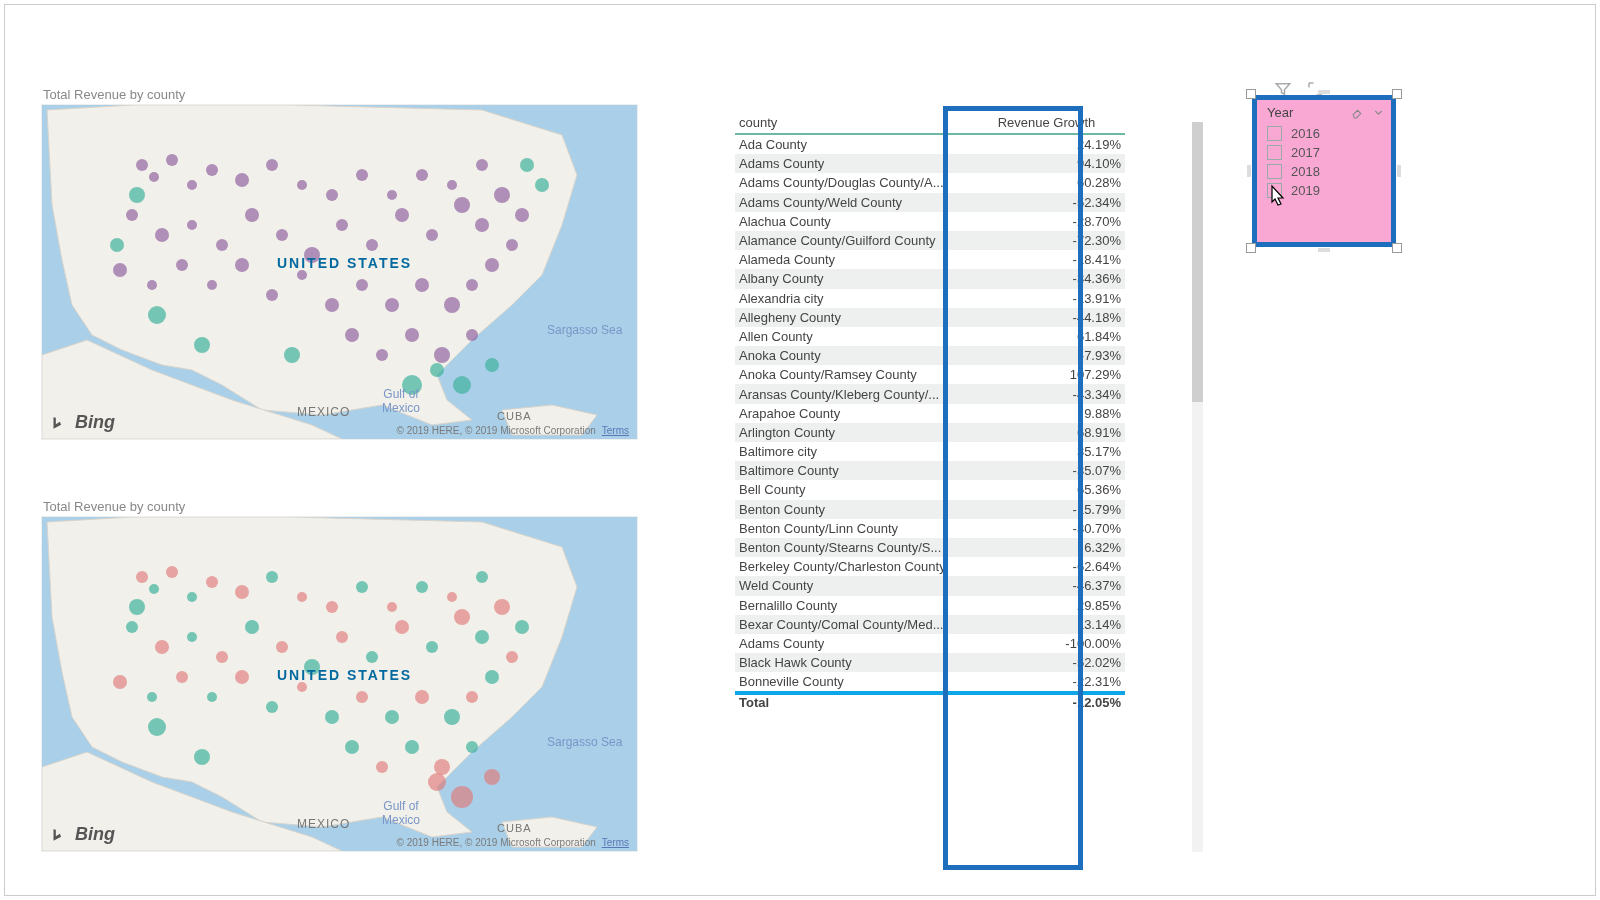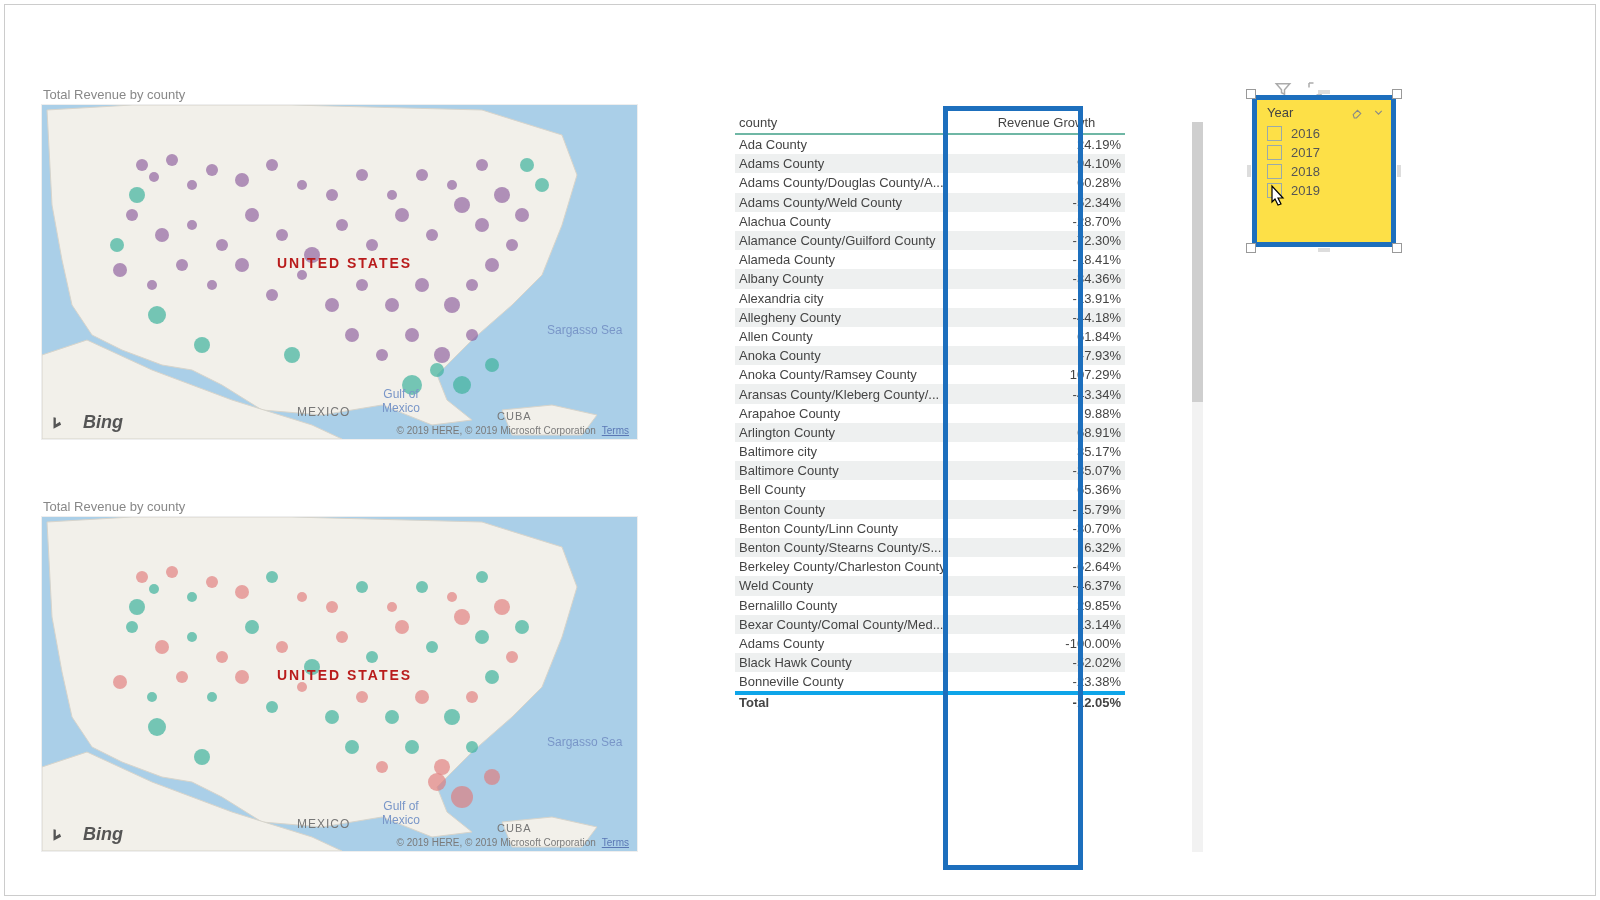--- a/index.html
+++ b/index.html
@@ -4,43 +4,43 @@
 <style>
   html,body{margin:0;padding:0;width:1600px;height:900px;background:#fff;font-family:"Segoe UI",Arial,sans-serif;font-size:13px;color:#333;overflow:hidden}
   .canvas{position:relative;width:1600px;height:900px;background:#fff}
   .frame{position:absolute;left:4px;top:4px;right:4px;bottom:4px;border:1px solid #ccc}
   
   .map-visual{position:absolute;left:41px;width:595px}
   .map-visual.top{top:87px}
   .map-visual.bottom{top:499px}
   .map-title{font-size:13px;color:#888;padding:0 0 2px 2px}
   .map-box{position:relative;width:595px;height:334px;background:#aacfe8;border:1px solid #eee;overflow:hidden}
-  .bing{position:absolute;left:8px;bottom:6px;font-weight:600;color:#555;display:flex;align-items:center;gap:19px;font-size:18px;font-style:italic}
+  .bing{position:absolute;left:8px;bottom:6px;font-weight:600;color:#555;display:flex;align-items:center;gap:11px;font-size:18px;font-style:italic}
   .bing svg{width:14px;height:18px}
   .copyright{position:absolute;right:8px;bottom:3px;font-size:10px;color:#7a7a7a}
   .copyright a{color:#5b78b5;text-decoration:underline;margin-left:6px}
   .sea-label{position:absolute;color:#7996c8;font-size:12px}
   .land-label{position:absolute;color:#777;font-size:12px;letter-spacing:1px}
-  .us-label{position:absolute;color:#b91c1c;font-size:14px;font-weight:700;letter-spacing:2px}
+  .us-label{position:absolute;color:#0369a1;font-size:14px;font-weight:700;letter-spacing:2px}
   svg.dots{position:absolute;left:0;top:0}
 
   .table-wrap{position:absolute;left:735px;top:112px;width:390px;height:738px}
   .col-highlight{position:absolute;left:943px;top:106px;width:130px;height:754px;border:5px solid #1d6fbd;pointer-events:none}
   .tbl{width:100%;border-collapse:collapse}
   .tbl th{text-align:left;font-weight:400;color:#444;padding:3px 4px;border-bottom:2px solid #6fb7a5}
   .tbl th.num{}
   .tbl td{padding:2.1px 4px;color:#444;font-size:13px}
   .tbl td.num{text-align:right}
   .tbl tbody tr:nth-child(even){background:#eef0f0}
   .tbl tfoot td{font-weight:700;padding-top:0;border-top:4px solid #0ea5e9}
   .scrollbar{position:absolute;left:1192px;top:122px;width:11px;height:730px;background:#f2f2f2}
   .scrollbar .thumb{position:absolute;left:0;top:0;width:11px;height:280px;background:#cfcfcf}
 
   .slicer-outer{position:absolute;left:1252px;top:95px;width:144px;height:152px}
-  .slicer-box{position:absolute;left:0;top:0;right:0;bottom:0;border:5px solid #1d6fbd;background:#fde047}
+  .slicer-box{position:absolute;left:0;top:0;right:0;bottom:0;border:5px solid #1d6fbd;background:#f9a8d4}
   .sel-brackets{position:absolute;pointer-events:none}
   .sel-brackets .c{position:absolute;width:8px;height:8px;border:1px solid #999;background:#fff}
   .sel-brackets .mid{position:absolute;background:#ddd}
   .slicer-head{display:flex;align-items:center;justify-content:space-between;padding:5px 6px 4px 10px;color:#444}
   .slicer-head .icons{display:flex;gap:8px;align-items:center}
   .slicer-head svg{width:13px;height:13px}
   .slicer-list{padding:0 6px 6px 10px}
   .slicer-item{display:flex;align-items:center;gap:9px;padding:2px 0;color:#555}
   .chk{width:13px;height:13px;border:1px solid #9aa;display:inline-block}
   .cursor{position:absolute;left:1264px;top:184px;pointer-events:none}
@@ -351,21 +351,21 @@
           <tr>
             <td class="county-cell">Adams County</td>
             <td class="num">-100.00%</td>
           </tr>
           <tr>
             <td class="county-cell">Black Hawk County</td>
             <td class="num">-52.02%</td>
           </tr>
           <tr>
             <td class="county-cell">Bonneville County</td>
-            <td class="num">-23.38%</td>
+            <td class="num">-22.31%</td>
           </tr>
         </tbody>
       <tfoot>
           <tr>
         <td>Total</td>
         <td class="num">-12.05%</td>
       </tr>
         </tfoot>
     </table>
   </div>

